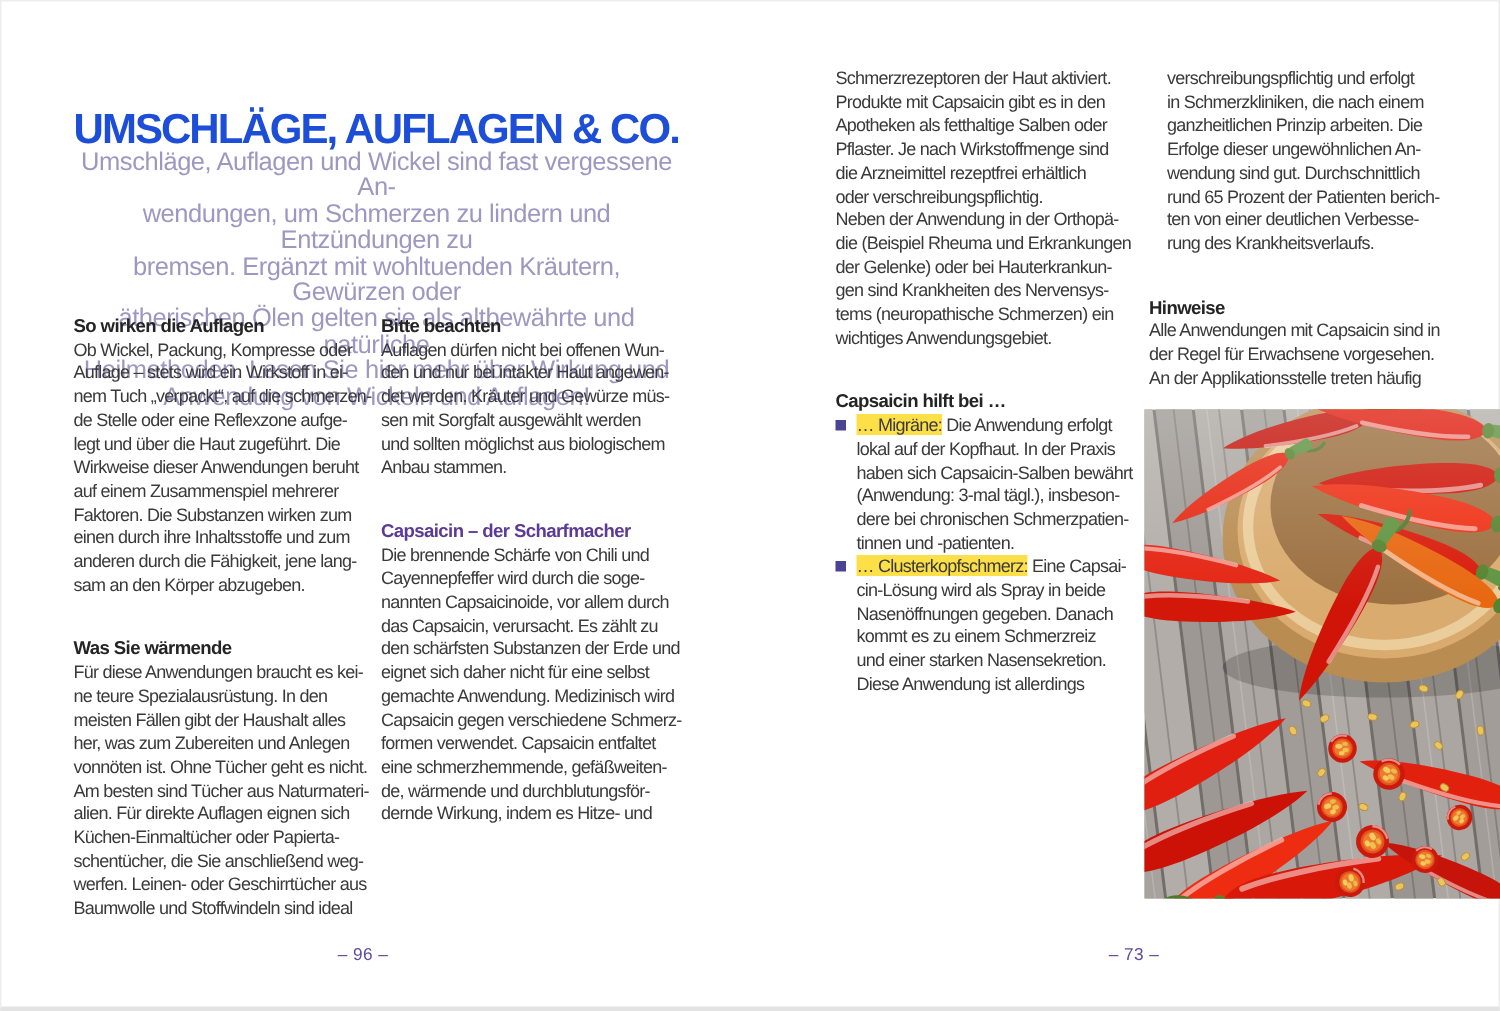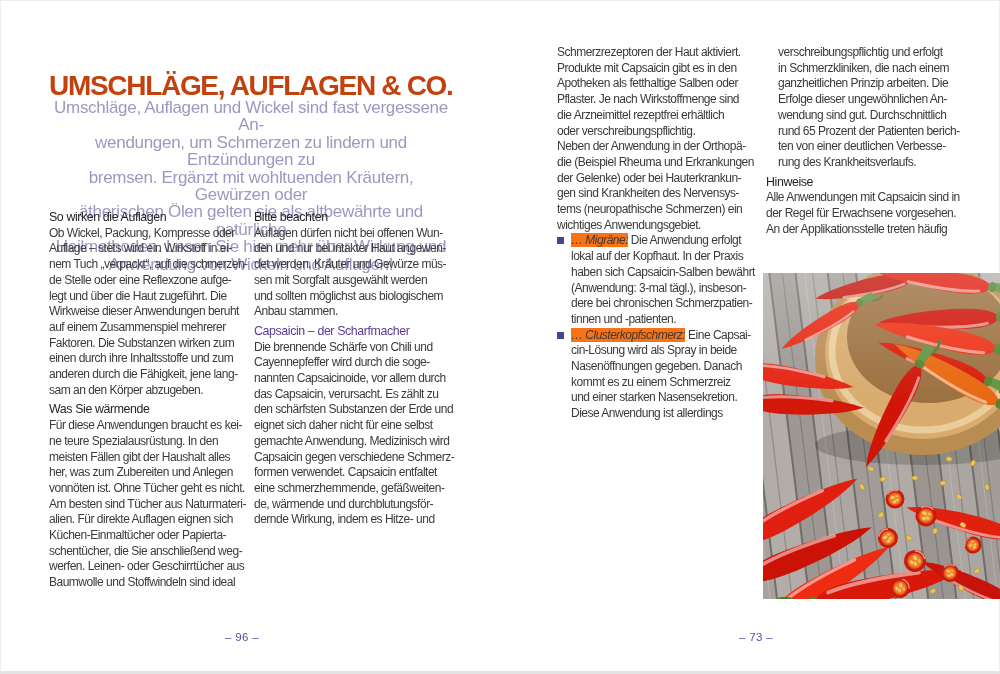--- a/index.html
+++ b/index.html
@@ -1,32 +1,32 @@
 <!DOCTYPE html>
 <html><head>
 <meta charset="utf-8">
 <style>
   html,body{margin:0;padding:0;background:#ffffff;}
   body{width:1000px;height:674px;position:relative;font-family:"Liberation Sans",sans-serif;color:#3a3a3a;overflow:hidden;}
   .book{position:absolute;inset:0;background:#fff;border:1px solid #ededed;border-bottom:3px solid #e3e3e3;box-sizing:border-box;}
-  .title{position:absolute;left:48px;top:50px;font-size:28px;font-weight:bold;color:#c2410c;letter-spacing:-1.3px;white-space:pre;}
+  .title{position:absolute;left:48px;top:50px;font-size:28px;font-weight:bold;color:#1d4ed8;letter-spacing:-1.3px;white-space:pre;}
   .intro{position:absolute;left:52px;top:98px;width:396px;text-align:center;color:#9e97c1;font-size:17px;line-height:17.4px;letter-spacing:-0.3px;white-space:pre-line;margin:0;}
   .col{position:absolute;font-size:12px;line-height:15.7px;letter-spacing:-0.5px;}
   #col-l1{left:48px;top:209px;width:200px;}
   #col-l2{left:253px;top:209px;width:206px;}
   #col-r1{left:556px;top:44px;width:198px;}
   #col-r2{left:765px;top:44px;width:198px;}
-  .col h3{font-size:12.4px;font-weight:normal;color:#242424;margin:4px 0 0;line-height:15.7px;letter-spacing:-0.4px;white-space:pre;}
+  .col h3{font-size:12.4px;font-weight:bold;color:#242424;margin:27px 0 0;line-height:15.7px;letter-spacing:-0.4px;white-space:pre;}
   .col > :first-child{margin-top:0;}
   .col p{margin:0;white-space:pre;}
   .purple-h{color:#5c3a96 !important;}
   ul.bullets{list-style:none;margin:0;padding:0;}
   ul.bullets li{position:relative;padding-left:14px;margin:0;white-space:pre-line;}
   .sq{position:absolute;left:0;top:4px;width:7px;height:7px;background:#4a4392;}
-  .hl{background:#f97316;font-style:italic;}
+  .hl{background:#fde047;}
   .indent{padding-left:12px;}
   .pagenum{position:absolute;top:630px;width:80px;text-align:center;font-size:11.5px;font-weight:normal;color:#5f4a9c;letter-spacing:0.3px;}
   #pn-left{left:201px;}
   #pn-right{left:715px;}
   .photo{position:absolute;left:762px;top:272px;width:238px;height:326px;display:block;}
 </style>
 </head>
 <body>
 
 <div class="book">
@@ -100,20 +100,21 @@
 Apotheken als fetthaltige Salben oder
 Pflaster. Je nach Wirkstoffmenge sind
 die Arzneimittel rezeptfrei erhältlich
 oder verschreibungspflichtig.
 Neben der Anwendung in der Orthopä-
 die (Beispiel Rheuma und Erkrankungen
 der Gelenke) oder bei Hauterkrankun-
 gen sind Krankheiten des Nervensys-
 tems (neuropathische Schmerzen) ein
 wichtiges Anwendungsgebiet.</p>
+      <h3>Capsaicin hilft bei …</h3>
       <ul class="bullets">
           <li><span class="sq"></span><span class="hl">… Migräne:</span><span> Die Anwendung erfolgt
 lokal auf der Kopfhaut. In der Praxis
 haben sich Capsaicin-Salben bewährt
 (Anwendung: 3-mal tägl.), insbeson-
 dere bei chronischen Schmerzpatien-
 tinnen und -patienten.</span></li>
           <li><span class="sq"></span><span class="hl">… Clusterkopfschmerz:</span><span> Eine Capsai-
 cin-Lösung wird als Spray in beide
 Nasenöffnungen gegeben. Danach

